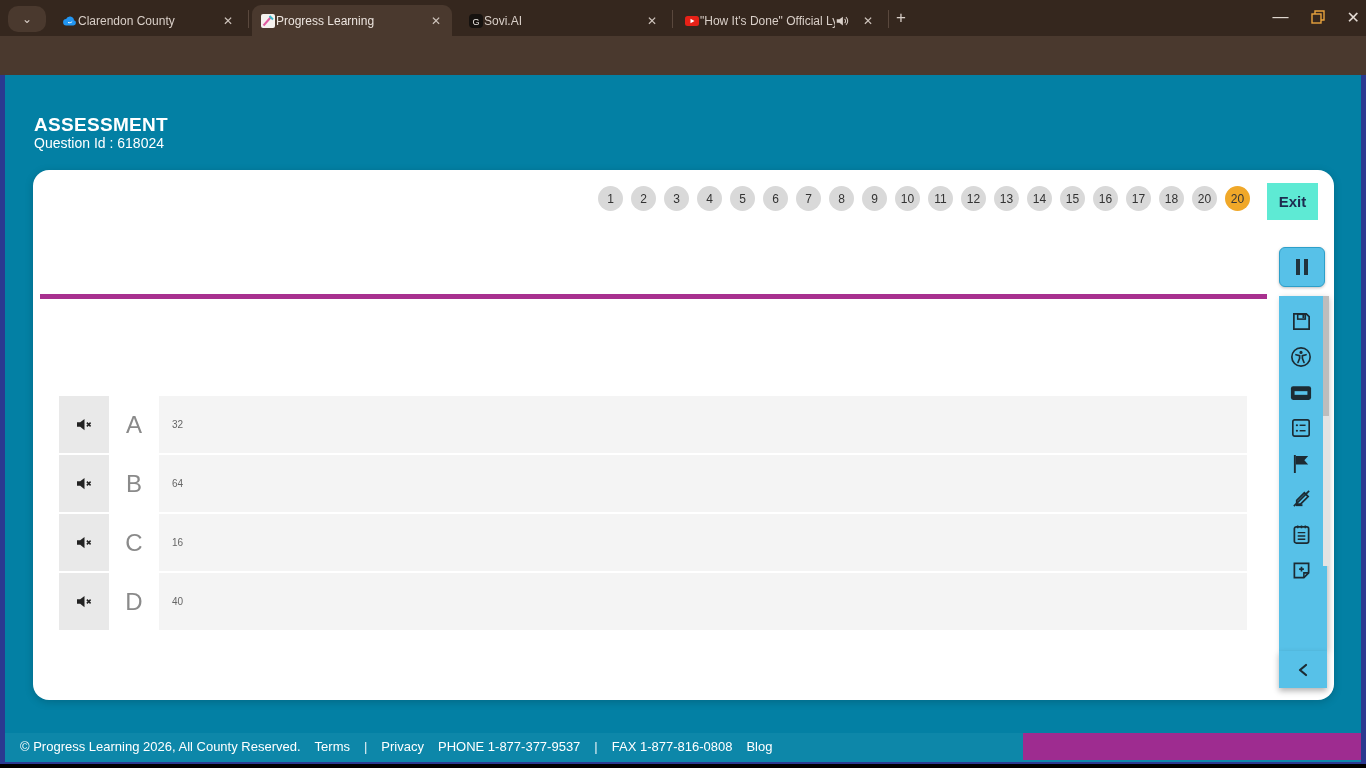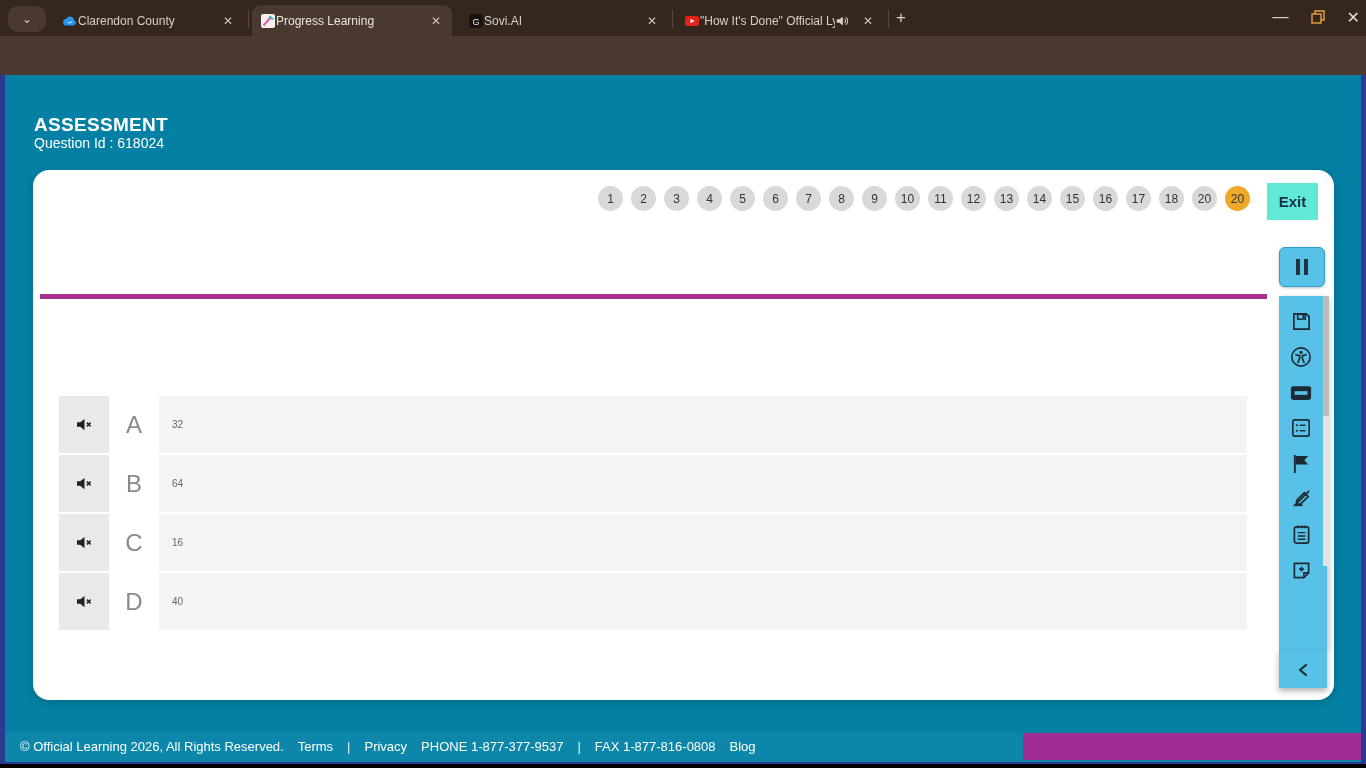--- a/index.html
+++ b/index.html
@@ -337,21 +337,21 @@
 
     <div class="collapse-sec">
       <svg width="12" height="14" viewBox="0 0 12 14">
           <path d="M9 2 3 7l6 5" fill="none" stroke="#1c2b33" stroke-width="2.2" stroke-linecap="round" stroke-linejoin="round"></path>
         </svg>
     </div>
 
     <div class="footer-bar">
       <div class="footer-magenta"></div>
       <div class="footer-text">
-        <span>© Official Learning 2026, All Rights Reserved.</span>
+        <span>© Progress Learning 2026, All County Reserved.</span>
         <span>Terms</span>
         <span class="sep">|</span>
         <span>Privacy</span>
         <span>PHONE 1-877-377-9537</span>
         <span class="sep">|</span>
         <span>FAX 1-877-816-0808</span>
         <span>Blog</span>
       </div>
     </div>
   </div>

